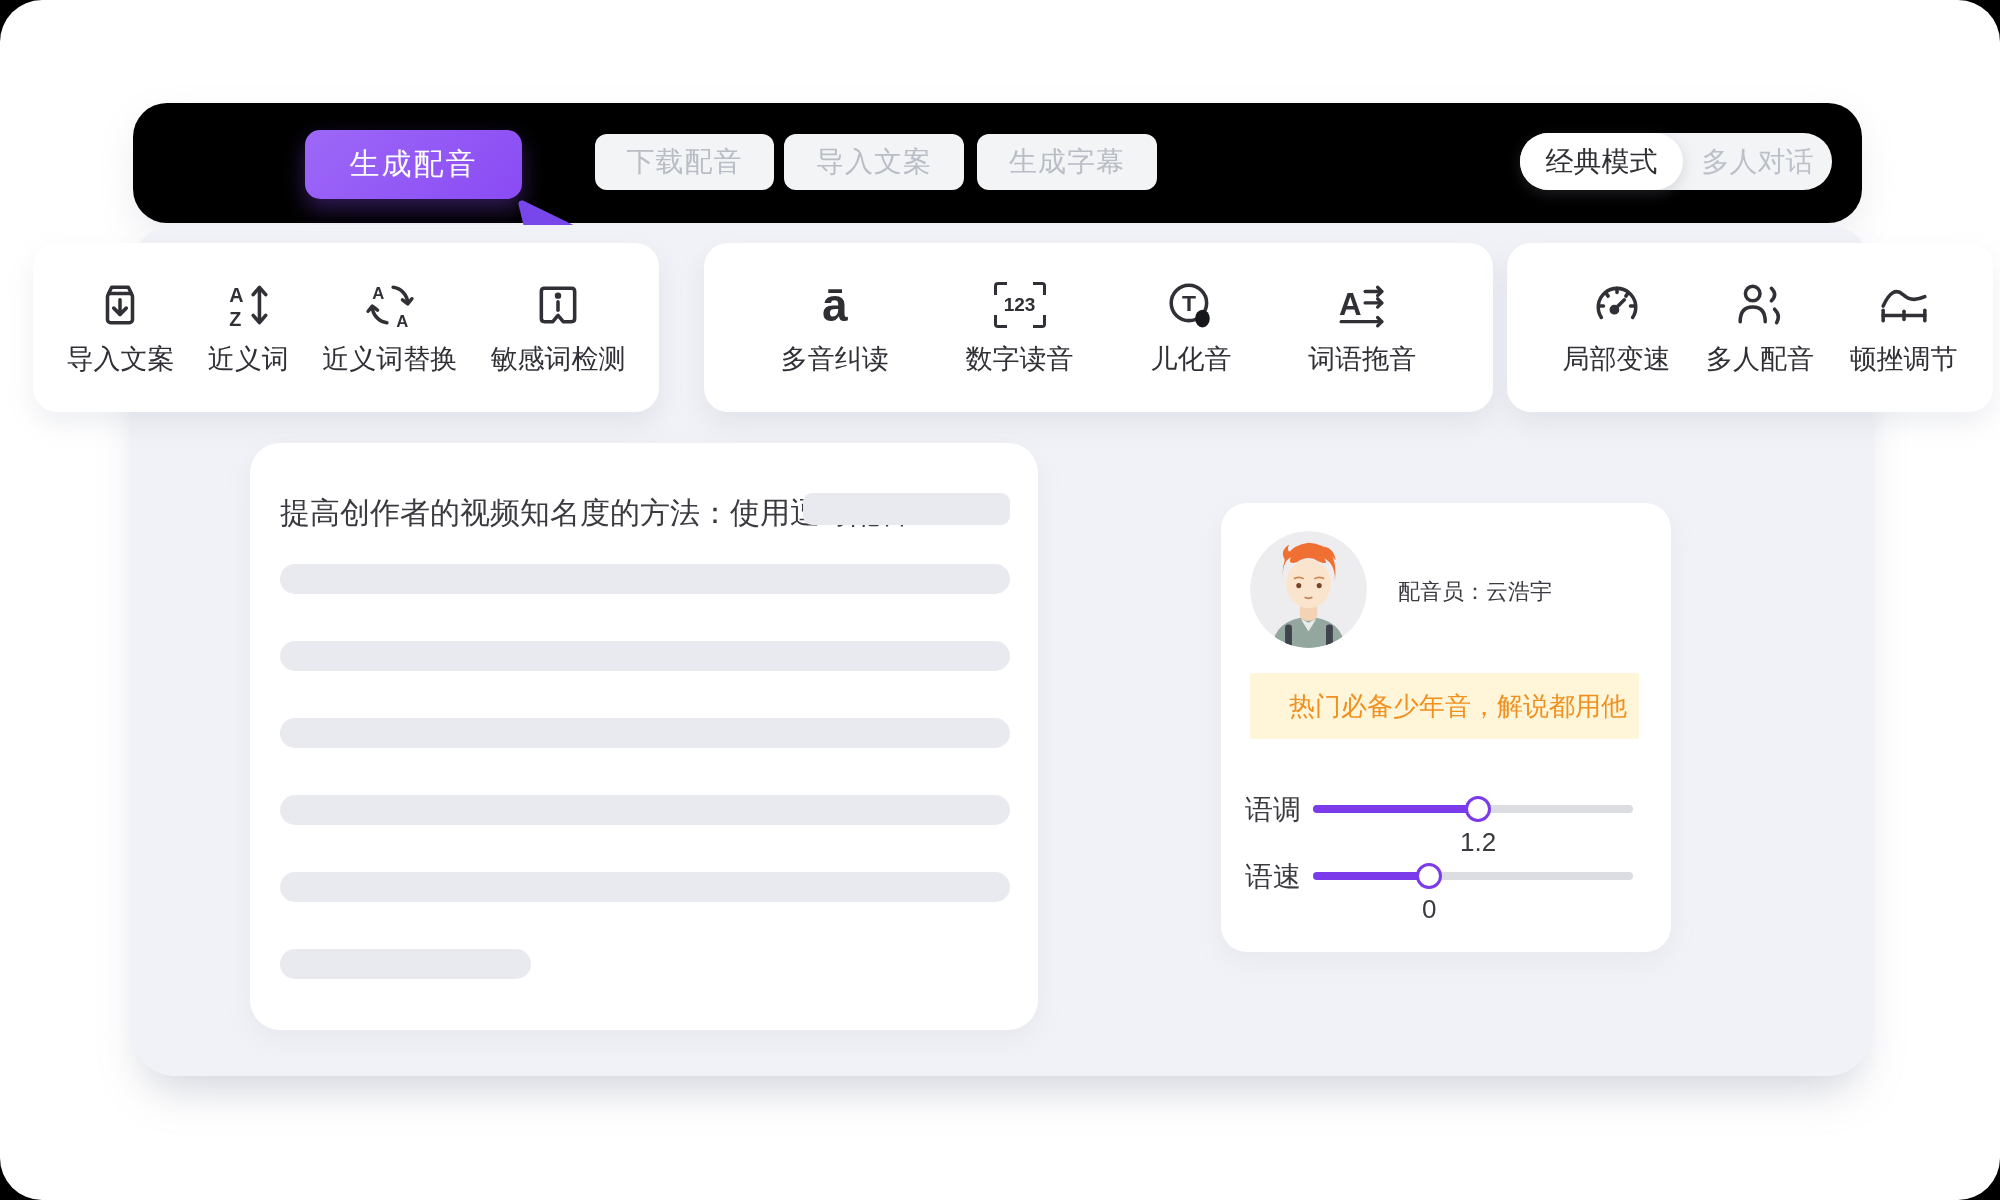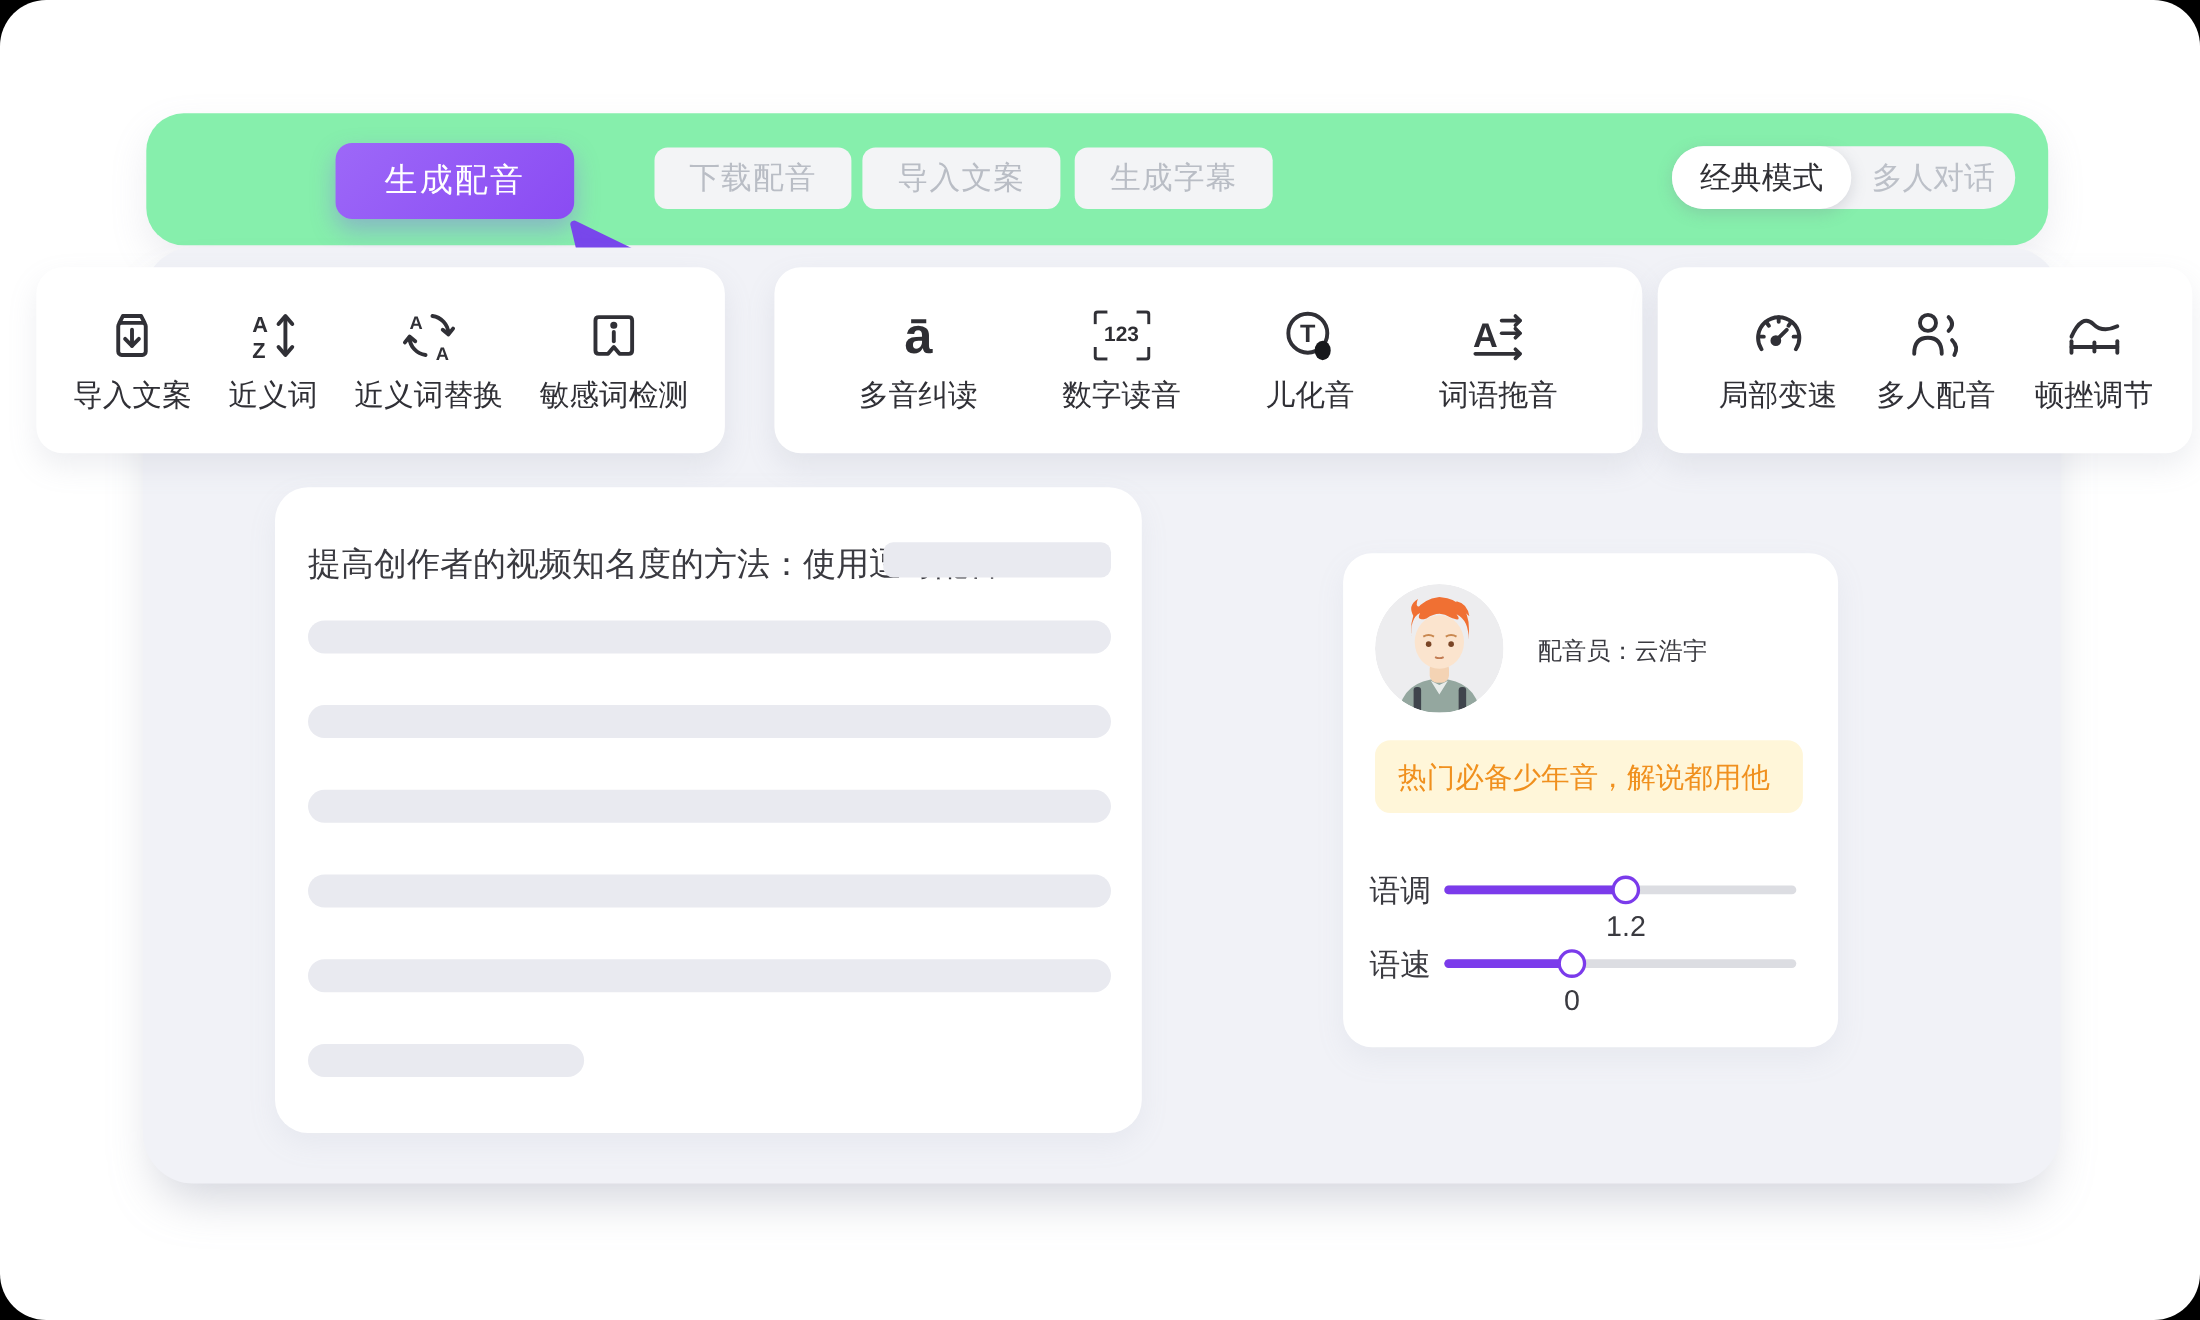--- a/index.html
+++ b/index.html
@@ -2,21 +2,21 @@
 <html><head>
 <meta charset="utf-8">
 <style>
   * { box-sizing: border-box; margin: 0; padding: 0; }
   html,body { width:2000px; height:1200px; }
   body { background:#000; position:relative; font-family:"Liberation Sans", sans-serif; color:#35353B; }
   .canvas { position:absolute; inset:0; background:#ffffff; border-radius:42px; overflow:hidden; }
 
   
   .top-strip { position:absolute; left:133px; top:103px; width:1729px; height:120px;
-    background:#86efac; border-radius:34px; box-shadow:0 14px 34px rgba(140,145,165,0.16); }
+    background:#000000; border-radius:34px; box-shadow:0 14px 34px rgba(140,145,165,0.16); }
   .btn-generate { position:absolute; left:172px; top:27px; width:217px; height:69px; border:none;
     border-radius:15px; background:linear-gradient(135deg,#9D68F8 0%,#8A4BF3 100%);
     color:#fff; font-size:30px; letter-spacing:2px; cursor:pointer;
     box-shadow:0 10px 22px rgba(138,75,243,0.35); font-family:inherit; }
   .btn-grey { position:absolute; top:31px; height:56px; border:none; border-radius:12px;
     background:#F3F4F6; color:#B9BDC5; font-size:28px; letter-spacing:1px; cursor:pointer; font-family:inherit; }
   .btn-dl-audio { left:462px; width:179px; }
   .btn-dl-video { left:651px; width:180px; }
   .btn-subtitle { left:844px; width:180px; }
   .mode-toggle { position:absolute; left:1387px; top:30px; width:312px; height:57px;
@@ -71,21 +71,21 @@
   .ph-lines { position:absolute; left:30px; top:121px; }
   .ph-bar { height:30px; border-radius:15px; background:#E9EAF0; margin-bottom:47px; }
 
   
   .voice-card { position:absolute; left:1221px; top:503px; width:450px; height:449px;
     background:#fff; border-radius:26px; box-shadow:0 10px 26px rgba(150,155,175,0.10); }
   .avatar { position:absolute; left:29px; top:28px; width:117px; height:117px; border-radius:50%;
     overflow:hidden; cursor:pointer; }
   .narrator-name { position:absolute; left:177px; top:74px; font-size:22px; color:#3A3A40; white-space:nowrap; }
   .tagline-box { position:absolute; left:29px; top:170px; width:389px; height:66px;
-    background:#FFF6D9; border-radius:14px; display:flex; align-items:center; padding-left:21px; }
+    background:#FFF6D9; border-radius:2px; display:flex; align-items:center; padding-left:39px; }
   .tagline-text { font-size:26px; color:#F0901E; white-space:nowrap; }
   .slider-label { position:absolute; left:24px; font-size:28px; color:#3A3A40; }
   .slider-wrap { position:absolute; left:92px; width:320px; height:8px; }
   .slider-track { position:absolute; left:0; top:0; width:100%; height:8px; background:#DCDDE2; border-radius:4px; cursor:pointer; }
   .slider-fill { position:absolute; left:0; top:0; height:8px; background:#7B3BEB; border-radius:4px; }
   .slider-thumb { position:absolute; top:-9px; width:26px; height:26px; background:#fff;
     border:3.5px solid #7B3BEB; border-radius:50%; transform:translateX(-50%); cursor:grab; }
   .slider-value { position:absolute; top:22px; transform:translateX(-50%); font-size:26px; color:#3A3A40; }
 </style>
 </head>

